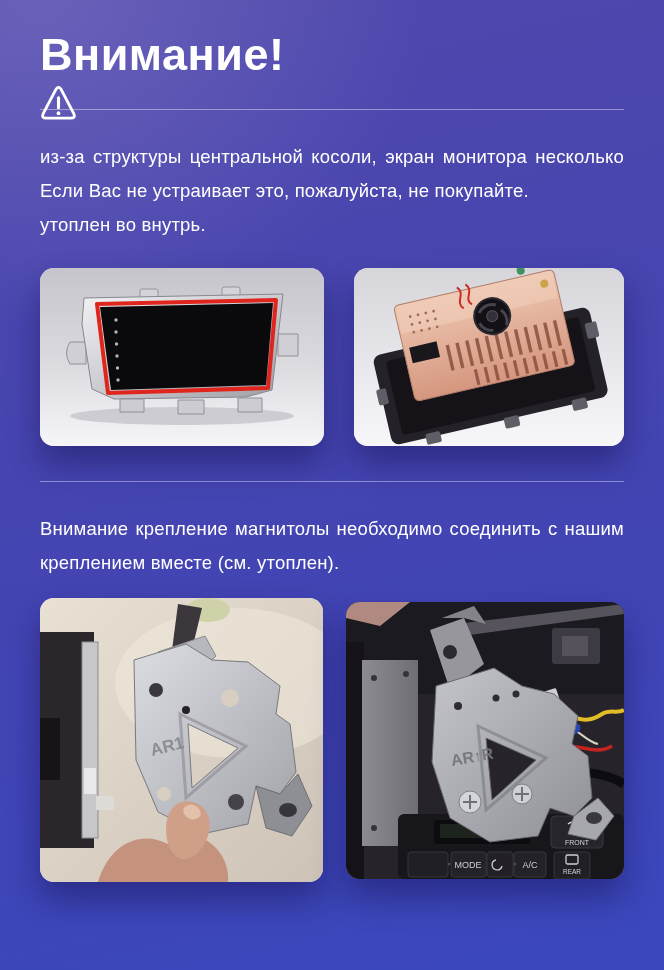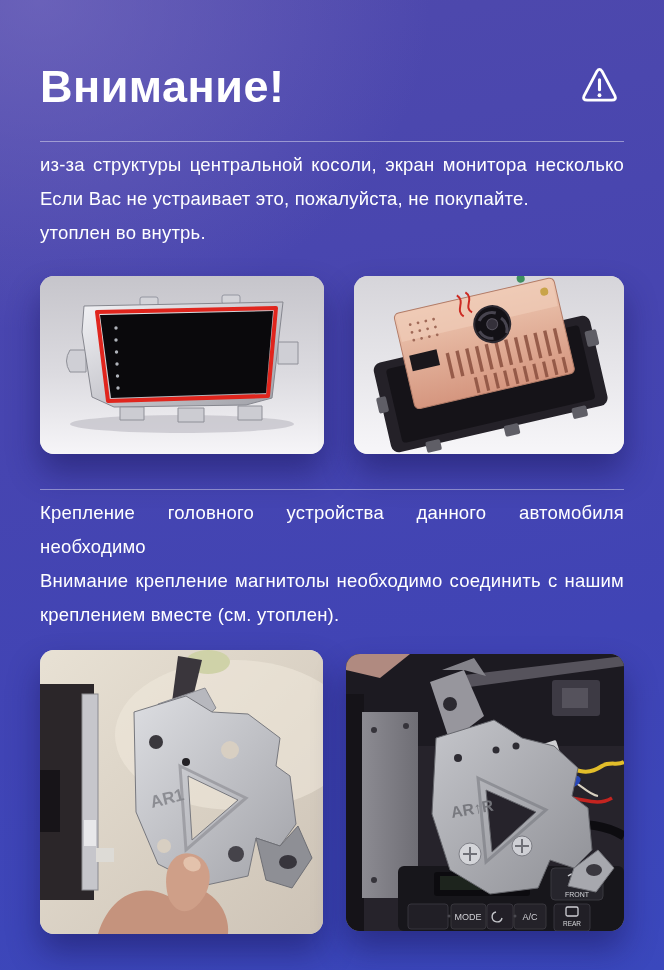--- a/index.html
+++ b/index.html
@@ -4,27 +4,27 @@
 <style>
   html,body{margin:0;padding:0;background:#222;}
   .canvas{
     position:relative;width:664px;height:970px;overflow:hidden;color:#fff;
     font-family:"Liberation Sans",sans-serif;
     background:
       radial-gradient(95% 55% at 6% 0%, rgba(128,117,196,.55), rgba(128,117,196,0) 62%),
       linear-gradient(168deg,#4f49ac 0%,#4745b0 38%,#4044b5 68%,#3a48bd 100%);
   }
   .content{padding:0 40px;}
-  .header-row{display:flex;justify-content:space-between;align-items:flex-start;padding-top:62px;height:58px;}
+  .header-row{display:flex;justify-content:space-between;align-items:flex-start;padding-top:30px;height:58px;flex-direction:column;}
   h1{margin:0;font-size:45px;line-height:50px;font-weight:700;letter-spacing:.5px;}
   .warn{margin-top:4px;margin-right:6px;}
   .divider{border:none;border-top:1px solid rgba(255,255,255,.42);height:0;margin:0;}
   .div1{margin-top:21px;}
   .div2{margin-top:35px;}
-  .para{margin-top:6px;font-size:18.5px;line-height:34px;font-weight:400;letter-spacing:.2px;}
+  .para{margin-top:30px;font-size:18.5px;line-height:34px;font-weight:400;letter-spacing:.2px;}
   .line{min-height:34px;}
   .stretch{text-align:justify;text-align-last:justify;}
   .row{display:flex;}
   .row1{margin-top:26px;height:178px;gap:30px;}
   .row2{margin-top:18px;height:284px;gap:23px;}
   .photo{border-radius:14px;overflow:hidden;box-shadow:0 18px 32px rgba(20,16,78,.45);background:#ddd;}
   .p1{width:284px;height:178px;}
   .p2{flex:1;height:178px;}
   .p3{width:283px;height:284px;}
   .p4{flex:1;height:277px;margin-top:4px;}
@@ -170,21 +170,20 @@
             <circle cx="186" cy="12" r="4" fill="#3f8f5f"></circle>
             <circle cx="206" cy="30" r="4" fill="#c9a44a"></circle>
           </g>
         </svg>
       </div>
     </div>
 
     <hr class="divider div2">
 
     <div class="para">
-      <div class="line stretch">Крепление головного устройства данного автомобиля необходимо</div>
       <div class="line stretch">Внимание крепление магнитолы необходимо соединить с нашим</div>
       <div class="line">креплением вместе (см. утоплен).</div>
     </div>
 
     <div class="row row2">
 
       <div class="photo p3">
         <svg viewBox="0 0 283 284" preserveAspectRatio="none">
           <defs>
             <linearGradient id="g3a" x1="0" y1="0" x2="1" y2="1">

